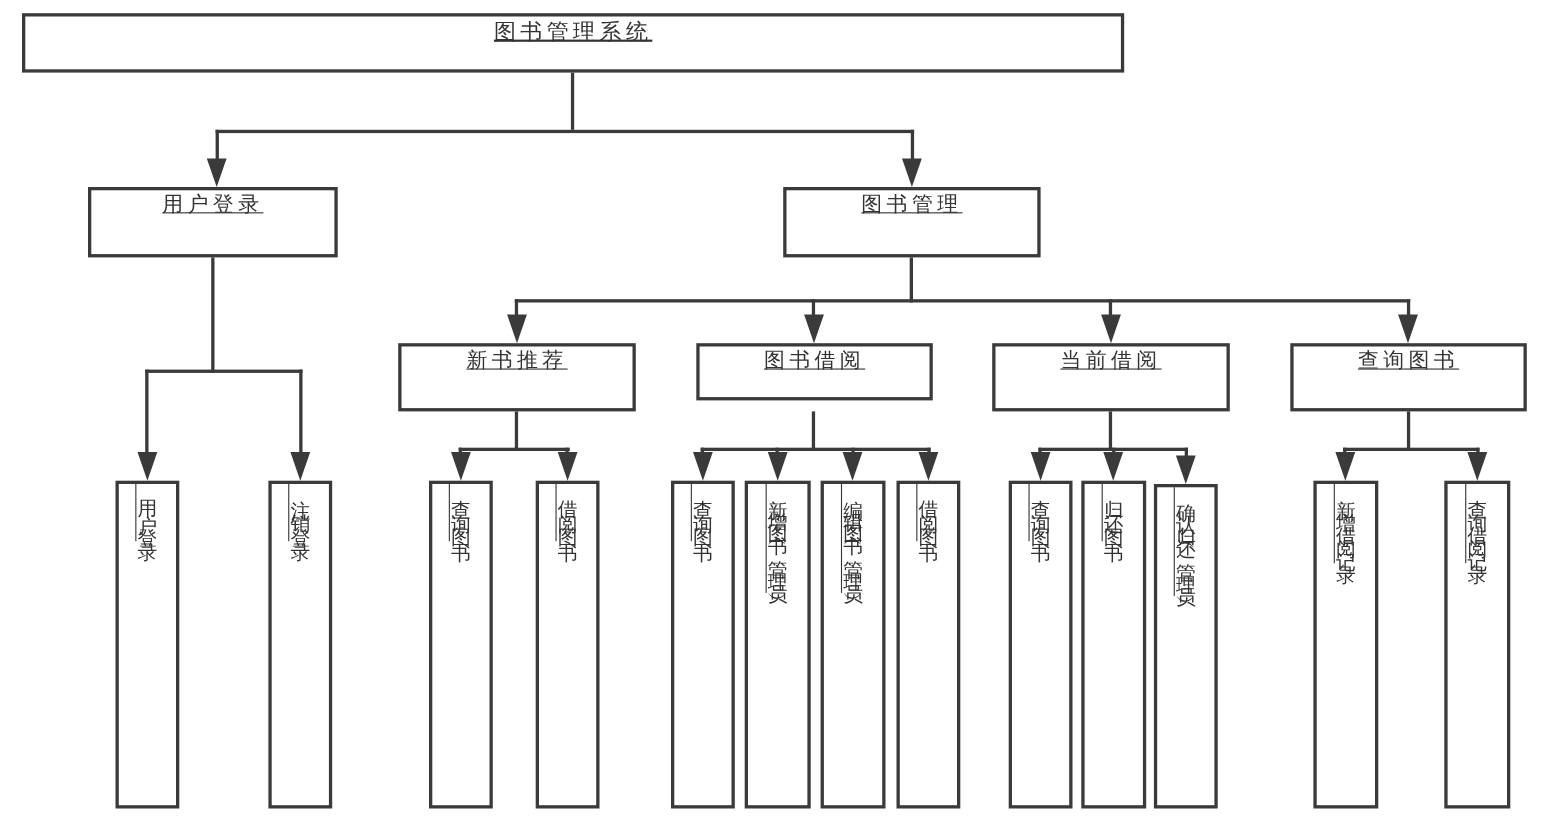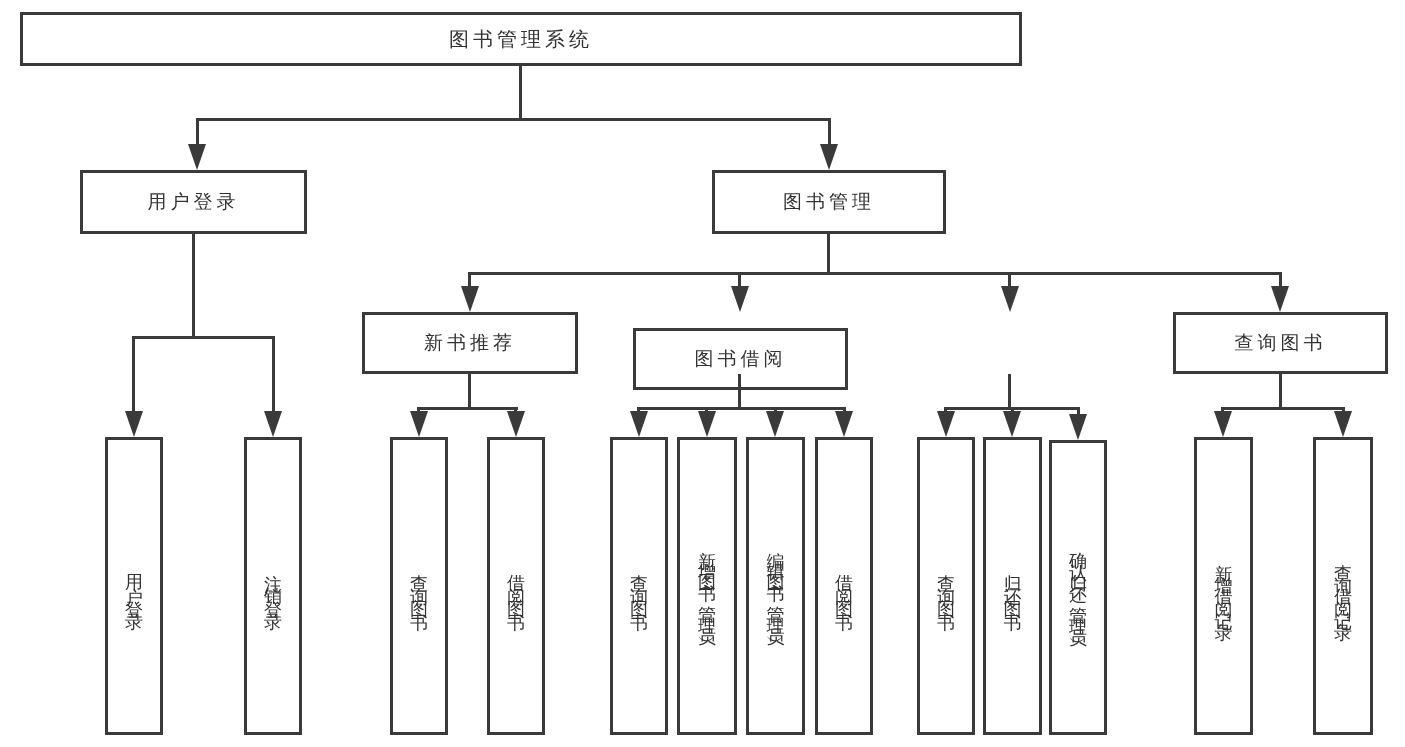--- a/index.html
+++ b/index.html
@@ -15,21 +15,21 @@
     background:var(--bg);
     overflow:hidden;
     font-family:"Liberation Sans","DejaVu Sans",sans-serif;
     color:var(--text);
   }
   .box{
     position:absolute;
     border:3px solid var(--line);
     background:#fff;
     box-sizing:border-box;
-    display:flex;align-items:center;justify-content:center;
+    display:flex;align-items:flex-start;justify-content:center;text-decoration:underline;
   }
   .hlabel{
     font-size:19px;
     letter-spacing:4px;
     white-space:nowrap;
   }
   .rootlabel{font-size:20px;}
   .vlabel{
     writing-mode:vertical-rl;
     text-orientation:mixed;
@@ -69,24 +69,27 @@
   </div>
 
   <div class="box" style="left:362px;top:312px;width:216px;height:62px">
     <span class="hlabel">新书推荐</span>
   </div>
 
   <div class="box" style="left:712px;top:170px;width:234px;height:64px">
     <span class="hlabel">图书管理</span>
   </div>
 
-  <div class="box" style="left:633px;top:328px;width:215px;height:62px">
+  <div class="box" style="left:633px;top:312px;width:215px;height:52px">
     <span class="hlabel">图书借阅</span>
   </div>
 
+  <div class="box" style="left:902px;top:312px;width:216px;height:62px">
+    <span class="hlabel">当前借阅</span>
+  </div>
 
   <div class="box" style="left:1173px;top:312px;width:215px;height:62px">
     <span class="hlabel">查询图书</span>
   </div>
 
   <div class="box" style="left:105px;top:437px;width:58px;height:298px">
     <span class="vlabel">用户登录</span>
   </div>
   <div class="box" style="left:244px;top:437px;width:58px;height:298px">
     <span class="vlabel">注销登录</span>

